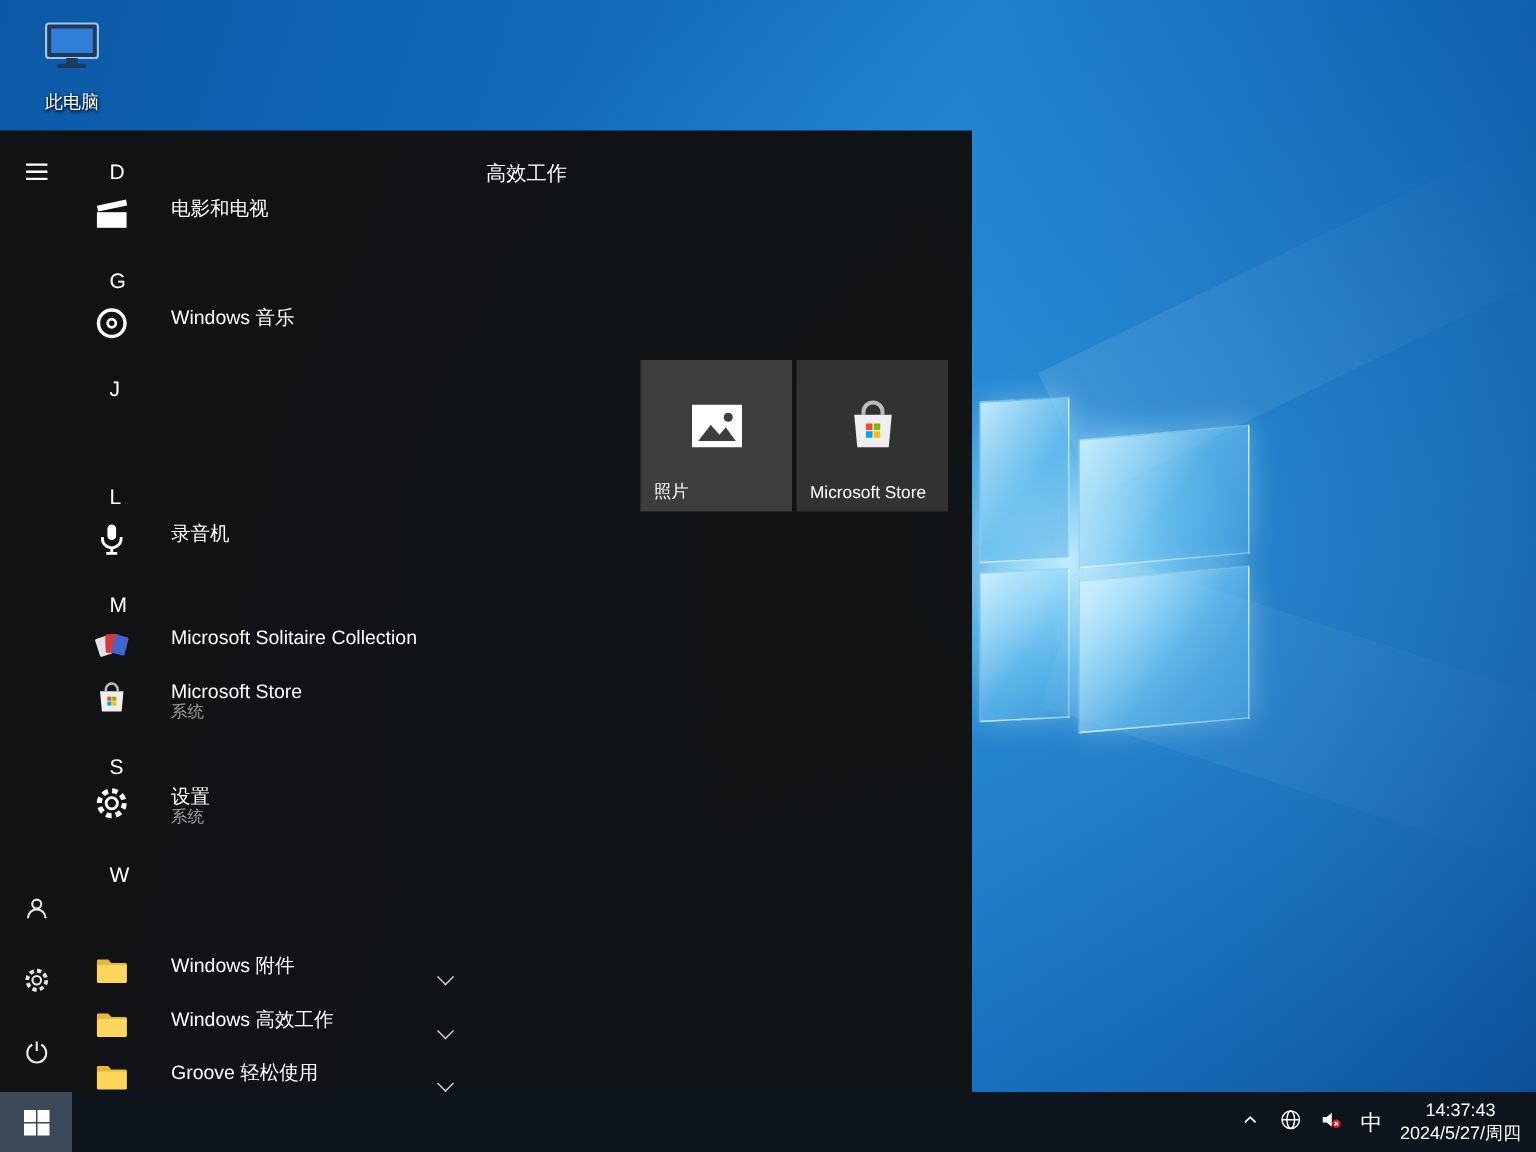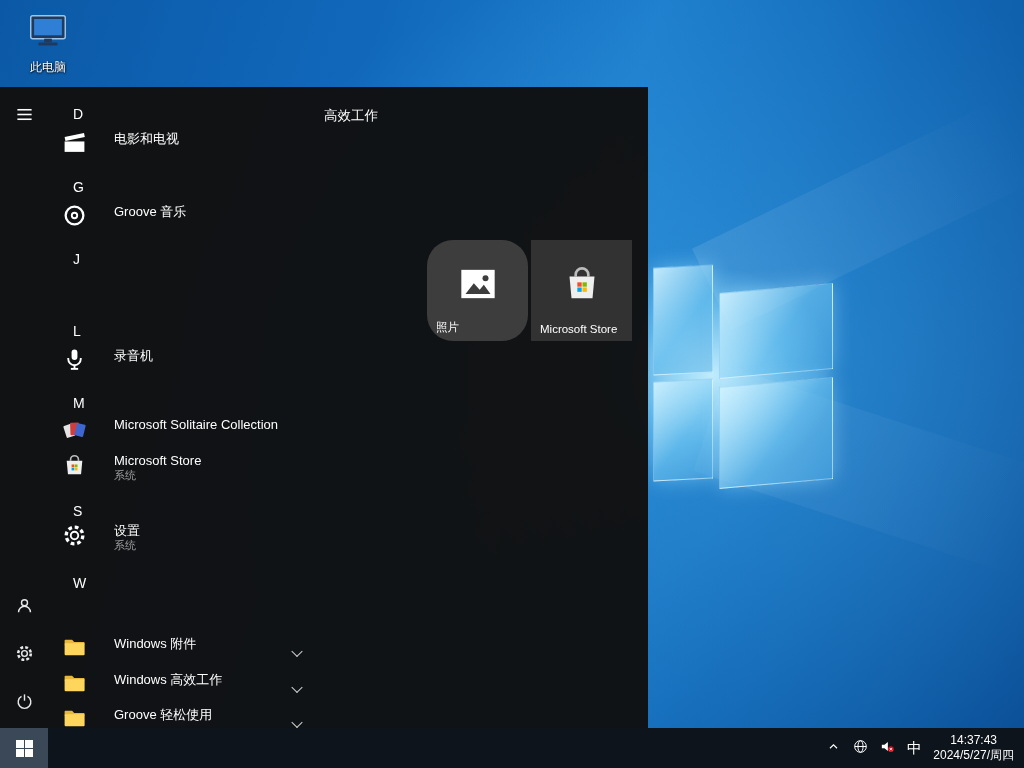--- a/index.html
+++ b/index.html
@@ -40,21 +40,21 @@
   .app-row{position:absolute;left:0;width:320px;height:36px;display:flex;align-items:flex-start;gap:27px;padding-left:14px;box-sizing:border-box;color:#fff;font-size:13px;cursor:default;}
   .app-row.two-line{height:44px;}
   .app-icon{width:25px;height:25px;flex:0 0 25px;display:flex;align-items:center;justify-content:center;}
   .app-icon svg{width:25px;height:25px;}
   .app-text{display:flex;flex-direction:column;line-height:15px;}
   .app-sub{font-size:11px;color:#9e9e9e;}
   .chev{position:absolute;left:245px;top:50%;width:7px;height:7px;border-right:1.4px solid #cfcfcf;border-bottom:1.4px solid #cfcfcf;transform:translateY(-70%) rotate(45deg);}
   .tiles-header{position:absolute;left:324px;top:20px;font-size:13.5px;color:#fff;cursor:default;}
   .tile-group{position:absolute;left:427px;top:153px;display:flex;gap:3px;}
   .tile{width:101px;height:101px;position:relative;cursor:default;}
-  .tile-photos{background:#3d3d3d;border-radius:26px;}
+  .tile-photos{background:#3d3d3d;}
   .tile-store{background:#323232;}
   .tile-icon{position:absolute;left:50%;top:24px;transform:translateX(-50%);width:40px;height:40px;}
   .tile-icon svg{width:40px;height:40px;}
   .tile-label{position:absolute;left:9px;bottom:6px;font-size:11.5px;color:#fff;white-space:nowrap;}
 
   
   .taskbar{position:absolute;left:0;bottom:0;width:1024px;height:40px;background:#0e141b;display:flex;align-items:stretch;z-index:6;}
   .start-btn{width:48px;height:40px;background:#3a4857;border:none;margin:0;padding:0;display:flex;align-items:center;justify-content:center;cursor:default;}
   .win-grid{width:17px;height:17px;display:grid;grid-template-columns:8px 8px;grid-template-rows:8px 8px;gap:1px;}
   .win-grid span{background:#fff;display:block;}
@@ -145,21 +145,21 @@
       </div>
 
       <div class="sec-letter" style="top:88px">G</div>
       <div class="app-row" style="top:116px">
         <span class="app-icon">
           <svg viewBox="0 0 24 24">
               <circle cx="12" cy="12" r="8.5" fill="none" stroke="#fff" stroke-width="2.2"></circle>
               <circle cx="12" cy="12" r="2.6" fill="none" stroke="#fff" stroke-width="1.8"></circle>
             </svg>
         </span>
-        <span class="app-label">Groove 音乐</span>
+        <span class="app-label">Windows 音乐</span>
       </div>
 
       <div class="sec-letter" style="top:160px">J</div>
 
       <div class="sec-letter" style="top:232px">L</div>
       <div class="app-row" style="top:260px">
         <span class="app-icon">
           <svg viewBox="0 0 24 24">
               <rect x="9.2" y="2.5" width="5.6" height="10" rx="2.8" fill="#fff"></rect>
               <path d="M6 10.5v1a6 6 0 0 0 12 0v-1" fill="none" stroke="#fff" stroke-width="1.8"></path>

